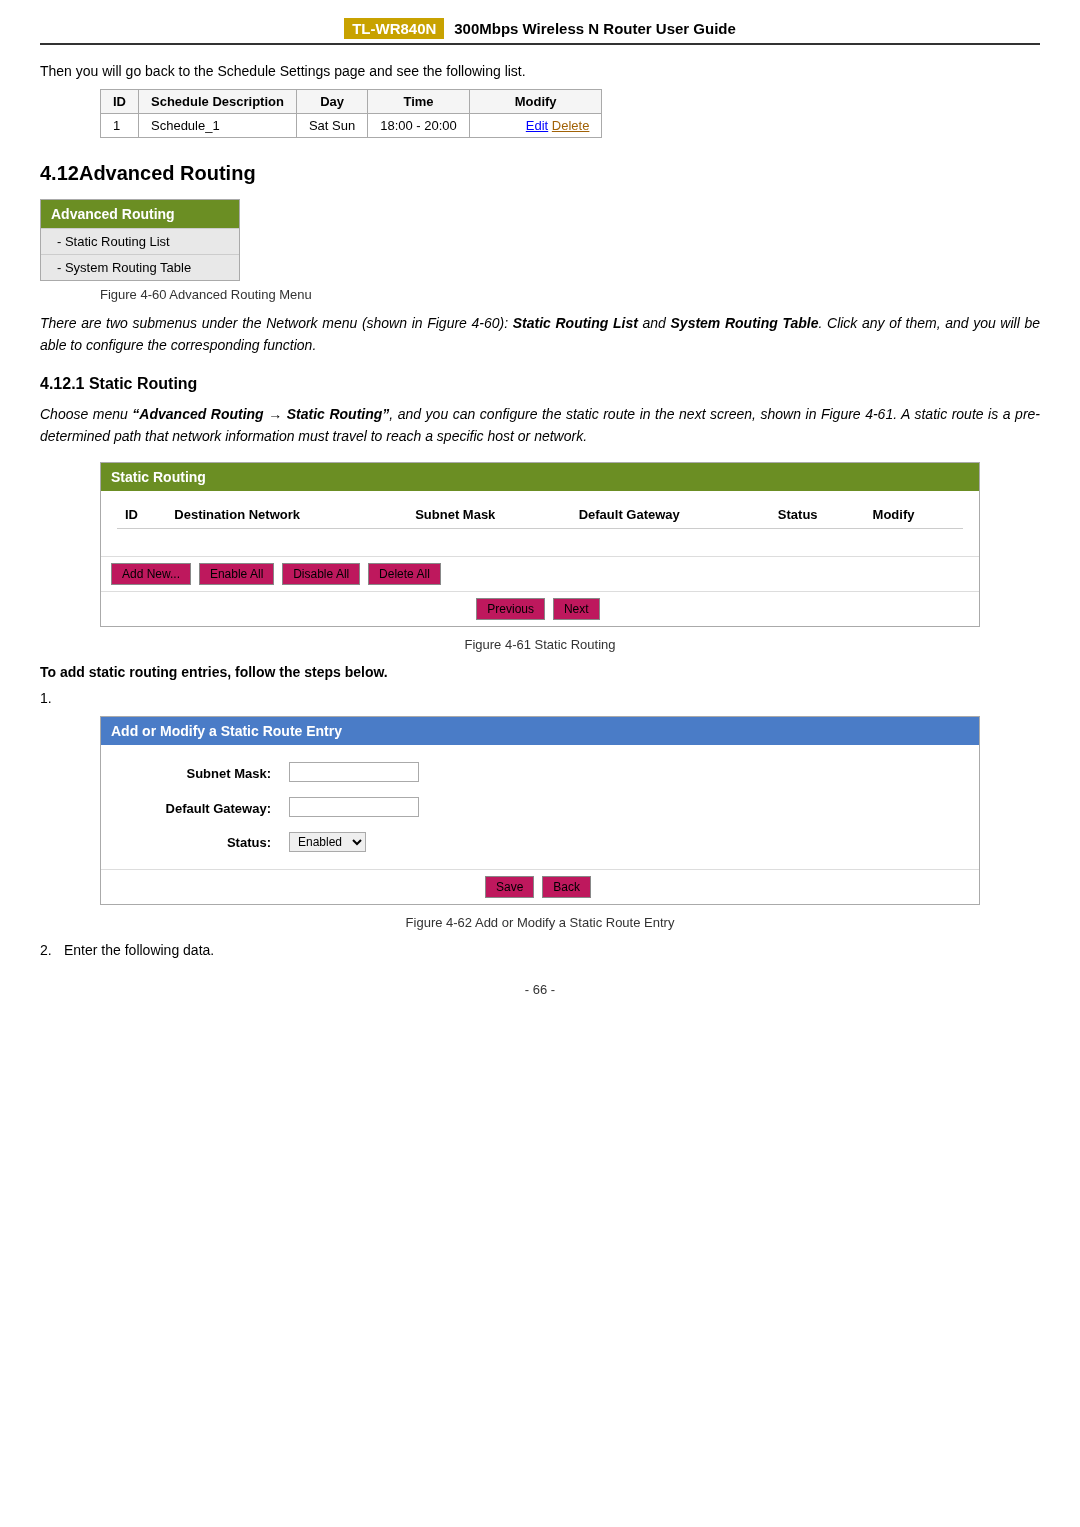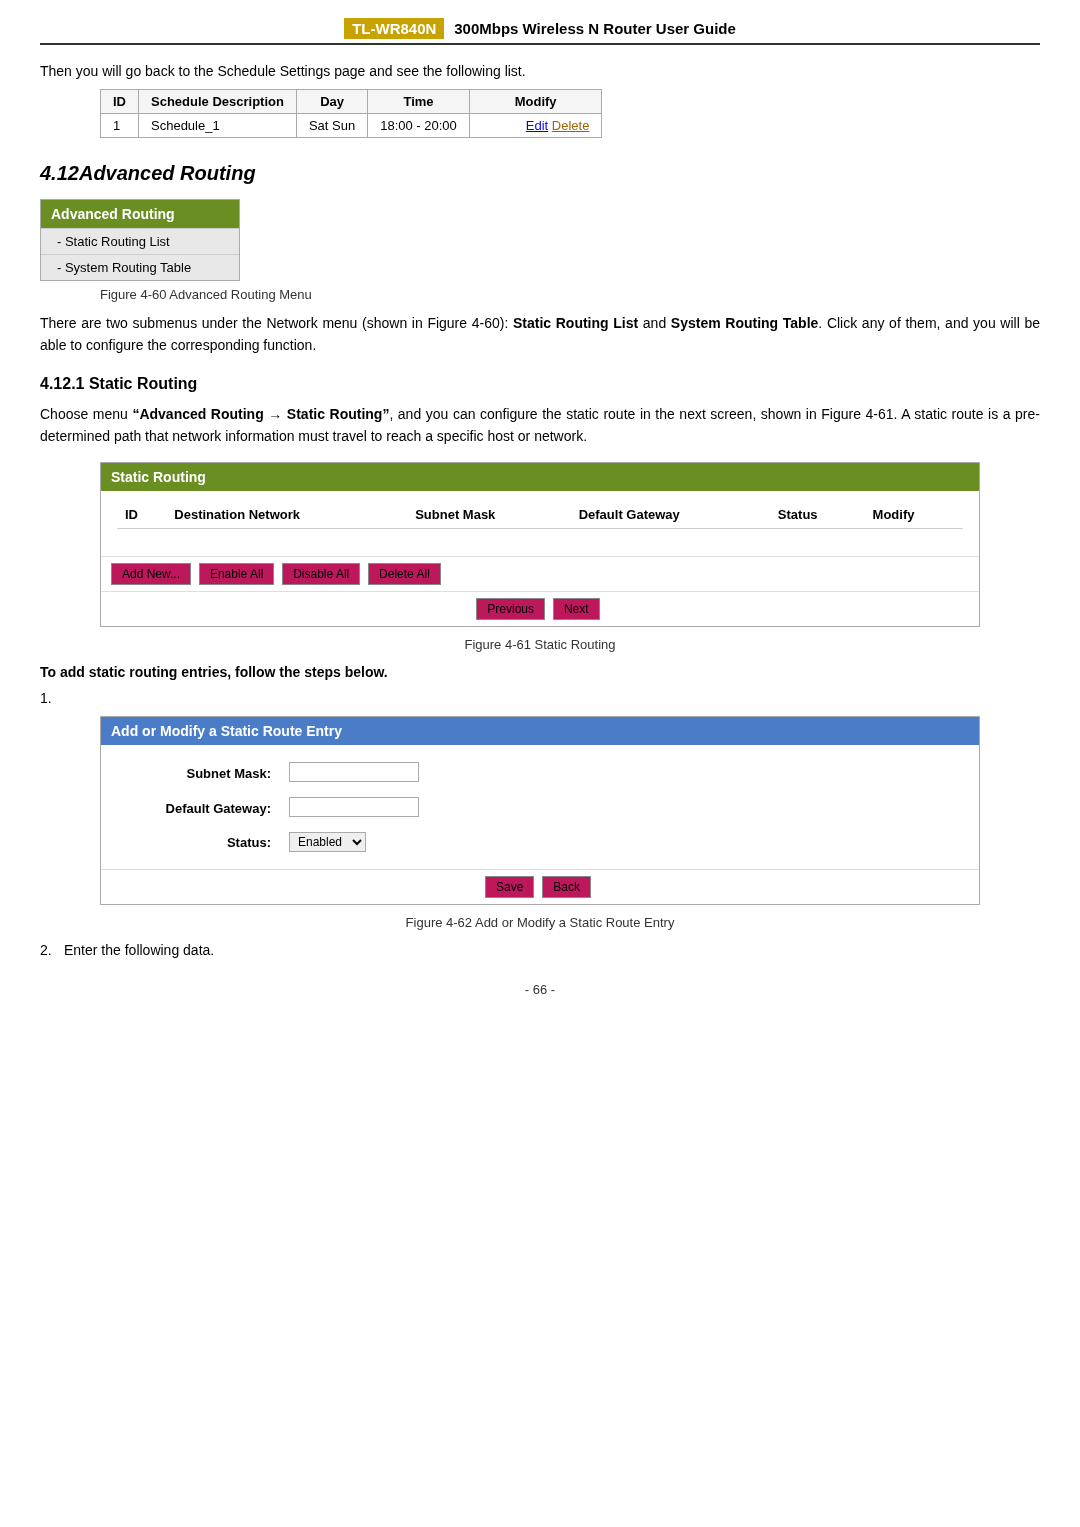--- a/index.html
+++ b/index.html
@@ -56,21 +56,20 @@
       font-weight: bold;
     }
     .link-edit { color: #00f; text-decoration: underline; cursor: pointer; margin-left: 44px; }
     .link-delete { color: #a16207; text-decoration: underline; cursor: pointer; }
 
     
     .section-heading {
       font-size: 20px;
       font-weight: bold;
       margin: 18px 0 14px 0;
-      font-style: italic;
     }
 
     
     .menu-box {
       border: 1px solid #aaa;
       width: 200px;
       margin-bottom: 6px;
     }
     .menu-box-header {
       background: #6b8e23;
@@ -91,20 +90,21 @@
       margin: 6px 0 10px 60px;
       color: #333;
     }
 
     
     .body-text {
       font-size: 14px;
       line-height: 1.6;
       margin-bottom: 14px;
       text-align: justify;
+      font-style: italic;
     }
     .body-text strong { font-weight: bold; }
 
     
     .sub-section-heading {
       font-size: 16px;
       font-weight: bold;
       margin: 18px 0 10px 0;
     }
 

